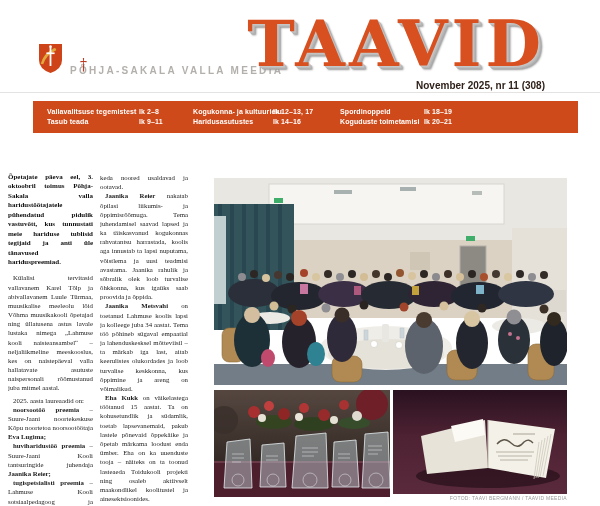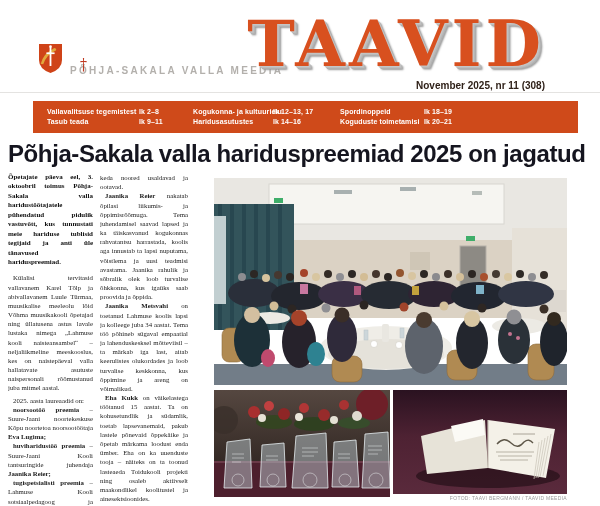--- a/index.html
+++ b/index.html
@@ -82,21 +82,20 @@
       <span>lk 14–16</span>
     </div>
     <div class="bar-group bg3">
       <span>Spordinoppeid</span>
       <span>lk 18–19</span>
       <span>Koguduste toimetamisi</span>
       <span>lk 20–21</span>
     </div>
   </nav>
 
-  <h1 class="headline">Põhja-Sakala valla hariduspreemiad 2025 on jagatud</h1>
 
   <div class="col col1">
       <p class="lead"><span style="font-weight: bold;">Õpetajate päeva eel, 3. oktoobril toimus Põhja-Sakala valla haridustöötajatele pühendatud pidulik vastuvõtt, kus tunnustati meie hariduse tublisid tegijaid ja anti üle tänavused hariduspreemiad.</span></p>
       <p><span>Külalisi tervitasid vallavanem Karel Tõlp ja abivallavanem Luule Türmaa, muusikalise meeleolu lõid Võhma muusikakooli õpetajad ning üllatusena astus lavale lustaka nimega „Lahmuse kooli naisteansambel“ – neljaliikmeline meeskooslus, kes on naistepäeval valla hallatavate asutuste naispersonali rõõmustanud juba mitmel aastal.</span></p>
       <p class="space"><span>2025. aasta laureaadid on:</span></p>
       <p><span style="font-weight: bold;">noorsootöö preemia</span><span> – Suure-Jaani noortekeskuse Kõpu noortetoa noorsootöötaja </span><span style="font-weight: bold;">Eva Lugima;</span></p>
       <p><span style="font-weight: bold;">huviharidustöö preemia</span><span> – Suure-Jaani Kooli tantsuringide juhendaja </span><span style="font-weight: bold;">Jaanika Reier;</span></p>
       <p><span style="font-weight: bold;">tugispetsialisti preemia</span><span> – Lahmuse Kooli sotsiaalpedagoog ja eripedagoog </span></p>
     </div>
   <div class="col col2">

